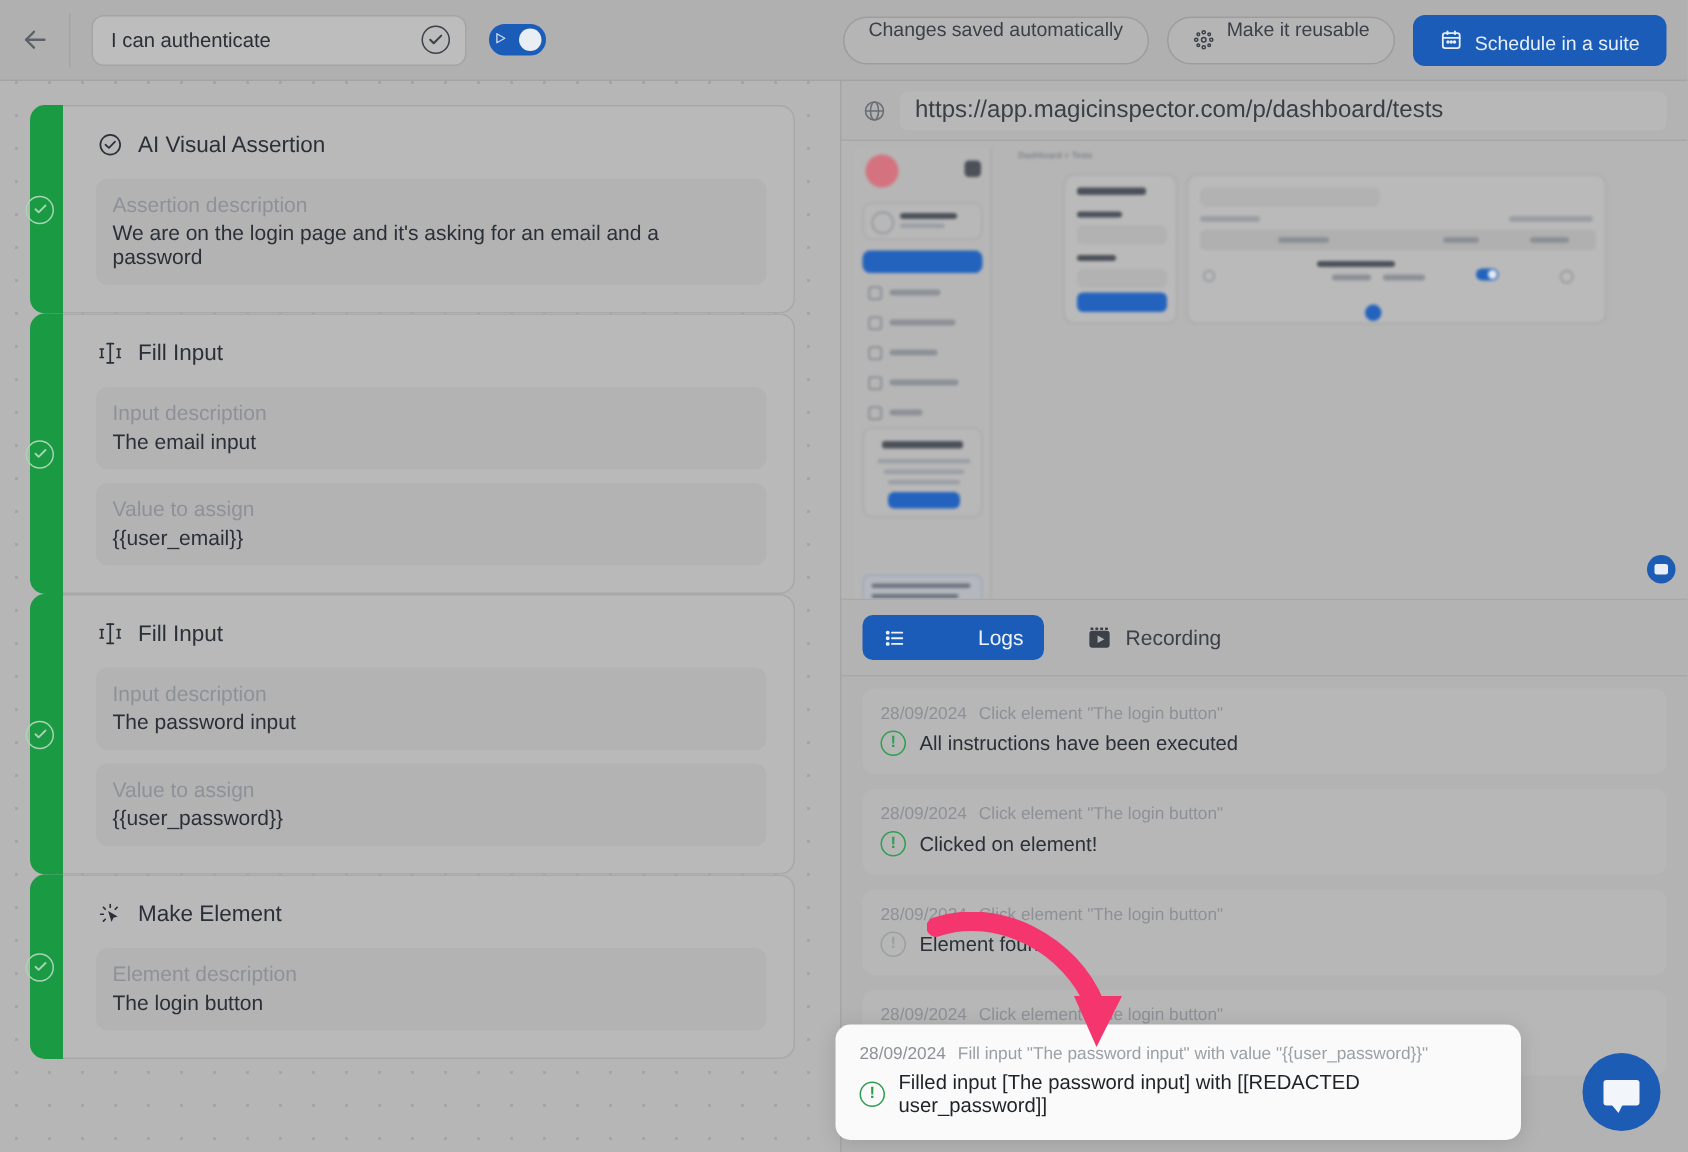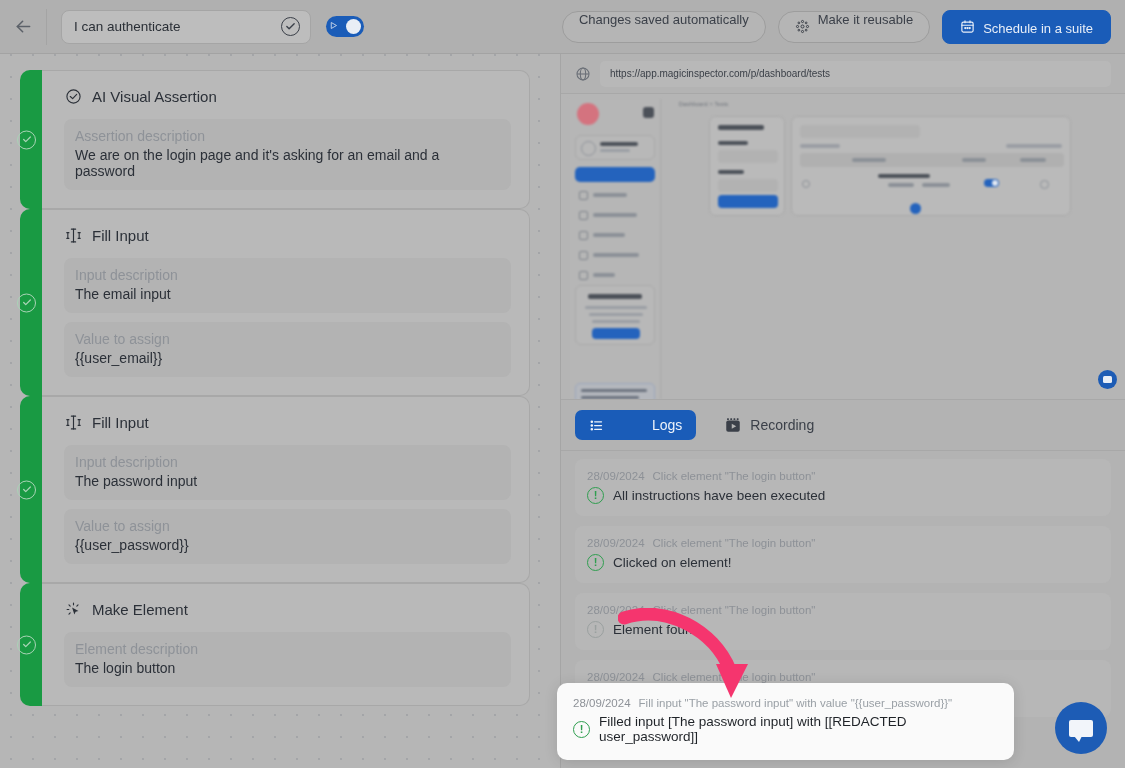--- a/index.html
+++ b/index.html
@@ -101,21 +101,21 @@
     background: #b3b3b3; border-left: 1px solid #a5a5a5;
   }
   .urlbar {
     height: 40px; display: flex; align-items: center; gap: 9px; padding: 0 14px;
     border-bottom: 1px solid #a8a8a8;
   }
   .globe { width: 16px; height: 16px; color: #6a6f77; }
   .url-input {
     flex: 1; height: 26px; background: #b8b8b8; border-radius: 5px;
     display: flex; align-items: center; padding: 0 10px;
-    font-size: 10px; color: #3a3f47;
+    font-size: 16px; color: #3a3f47;
   }
   .preview {
     position: relative; height: 305px; margin: 0; overflow: hidden;
     background: #b5b5b5;
     filter: blur(0px);
   }
   .pv { position: absolute; filter: blur(1.1px); }
 
   
   .pv-sidebar { left: 8px; top: 5px; width: 92px; height: 300px; background: #b6b6b6; border-right: 1px solid #a9a9a9; }

